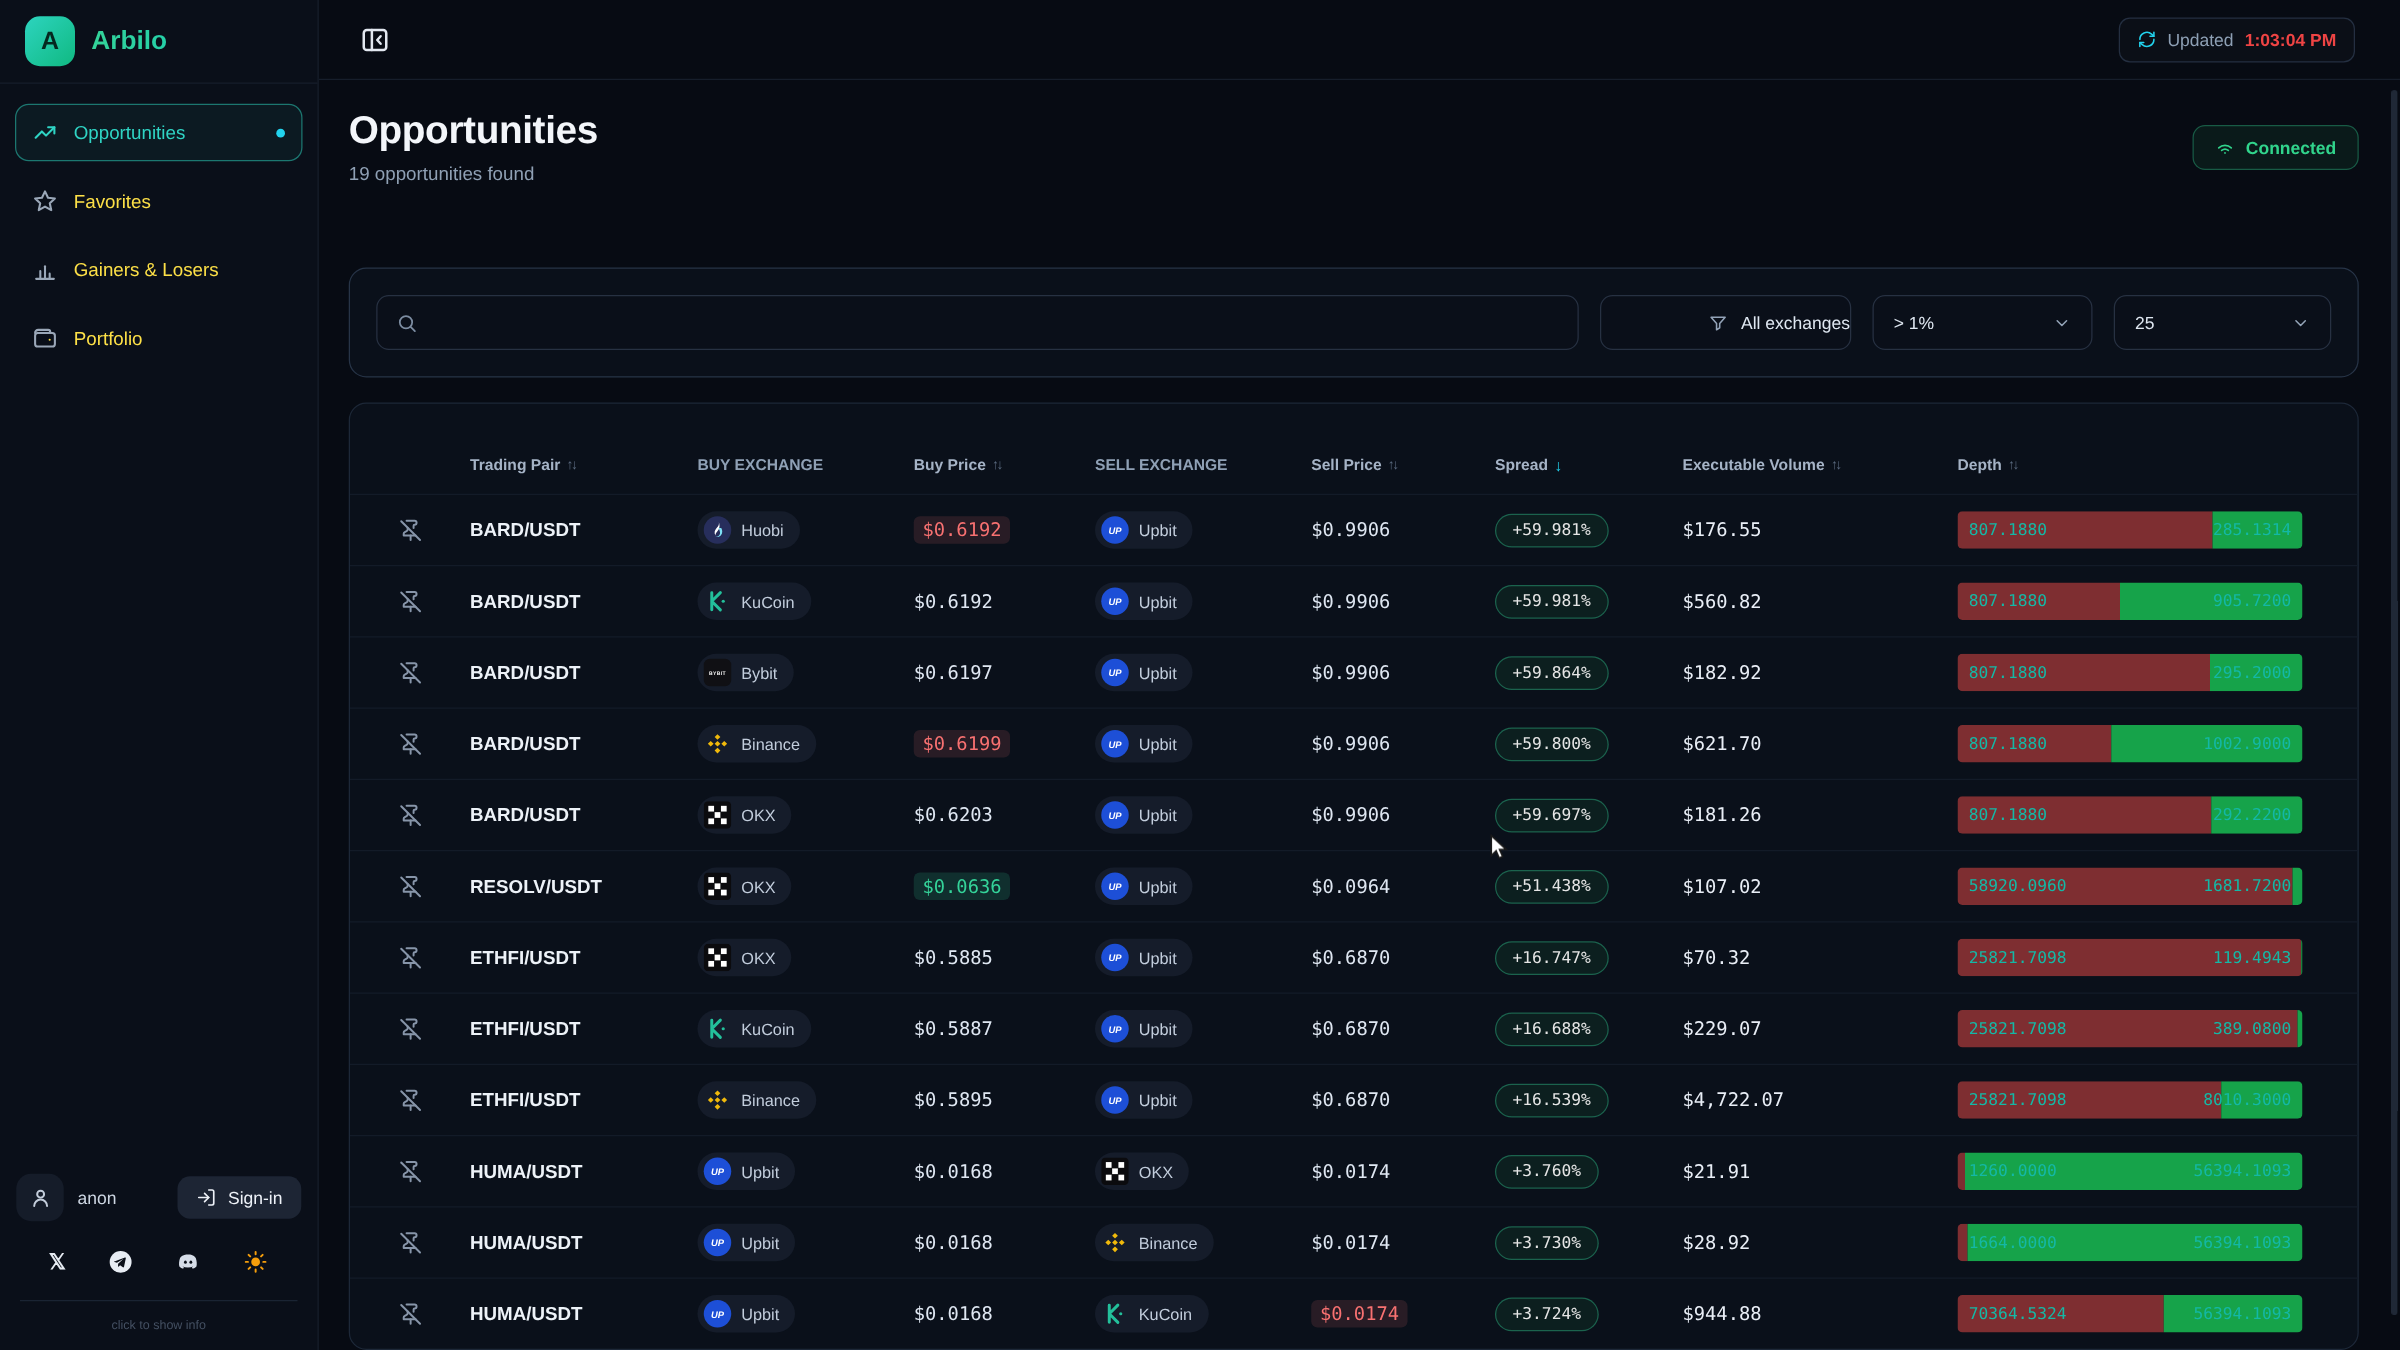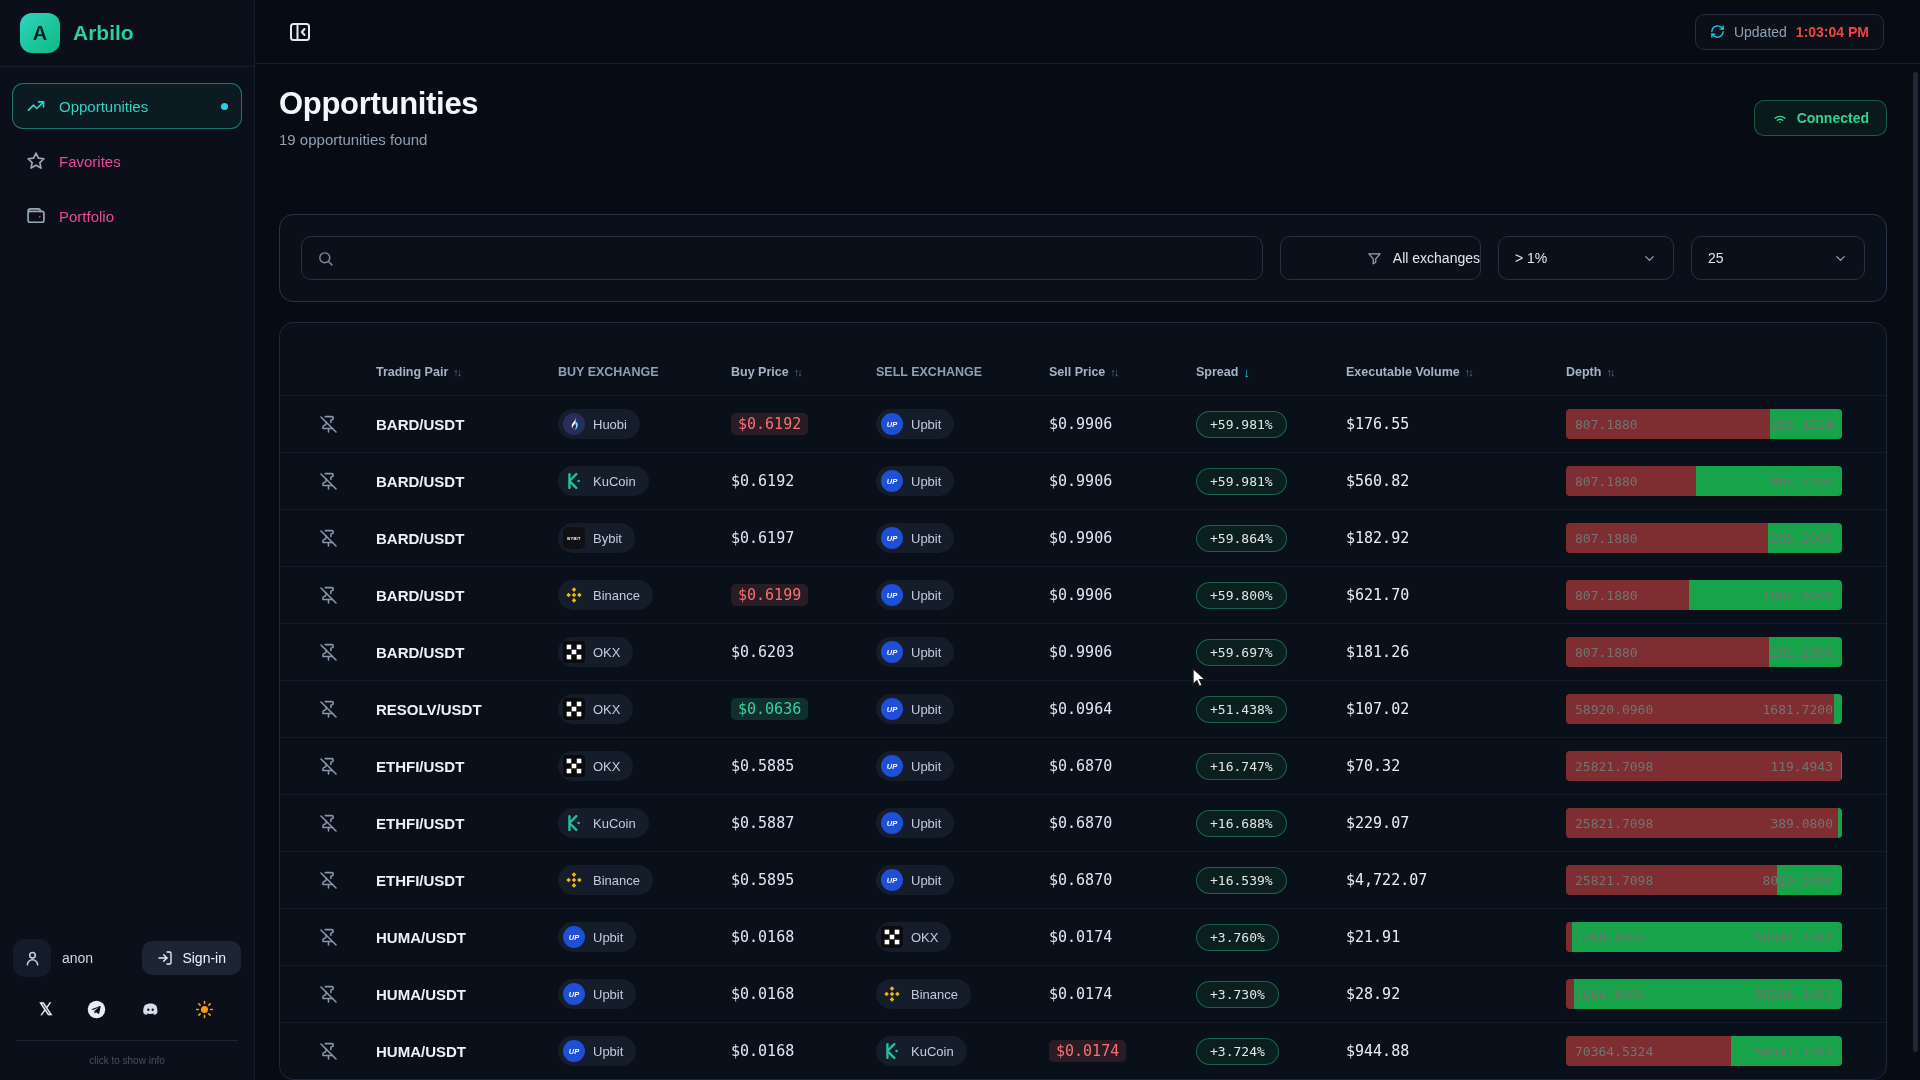--- a/index.html
+++ b/index.html
@@ -31,21 +31,21 @@
   .brand-name {
     font-size:21px; font-weight:800;
     background:linear-gradient(90deg,#34d399,#25d0a8);
     -webkit-background-clip:text; background-clip:text; color:transparent;
   }
   nav { padding:16px 12px; display:flex; flex-direction:column; gap:9px; }
   .nav-item {
     display:flex; align-items:center; gap:13px;
     height:46px; padding:0 13px; border-radius:11px;
     background:transparent; border:1px solid transparent;
-    color:#ec4899; font-size:15px; cursor:pointer; text-align:left;
+    color:#fde047; font-size:15px; cursor:pointer; text-align:left;
     font-family:inherit;
   }
   .nav-item .ic { width:20px; height:20px; stroke:#9aa7b8; }
   .nav-item.active {
     color:#2fd4c4; background:rgba(45,212,191,0.06);
     border:1px solid rgba(45,212,191,0.5);
   }
   .nav-item.active .ic { stroke:#2fd4c4; }
   .nav-dot { width:7px; height:7px; border-radius:50%; background:#22d3ee; margin-left:auto; }
 
@@ -166,21 +166,21 @@
   .volume { font-size:15px; color:#e9eef6; }
   .depth-cell { padding-right:44px; }
   .depth-bar {
     position:relative; height:30px; border-radius:4px; overflow:hidden;
     display:flex; width:100%;
   }
   .depth-red { background:#7e2e31; height:100%; }
   .depth-green { background:#16a34a; height:100%; flex:1; }
   .depth-txt {
     position:absolute; top:0; height:100%; display:flex; align-items:center;
-    font-size:13px; color:#737373;
+    font-size:13px; color:#14b8a6;
   }
   .depth-txt.l { left:9px; }
   .depth-txt.r { right:9px; }
 
   
   .xlogo { width:22px; height:22px; border-radius:50%; display:flex; align-items:center; justify-content:center; flex:none; }
   .xlogo svg { width:22px; height:22px; }
   .lg-upbit { background:#1d4fd7; color:#fff; font-size:7.5px; font-weight:800; font-style:italic; }
   .lg-huobi { background:#272e5c; }
   .lg-bybit { background:#101014; border-radius:5px; color:#f7f7f7; font-size:4px; font-weight:800; letter-spacing:0.3px; }
@@ -214,20 +214,29 @@
           <polyline points="15 7 21 7 21 13"></polyline>
         </svg>
         <span>Opportunities</span>
         <span class="nav-dot"></span>
       </button>
       <button class="nav-item">
         <svg class="ic" viewBox="0 0 24 24">
           <polygon points="12 2.5 14.9 8.6 21.5 9.3 16.6 13.9 18 20.5 12 17.2 6 20.5 7.4 13.9 2.5 9.3 9.1 8.6"></polygon>
         </svg>
         <span>Favorites</span>
+      </button>
+      <button class="nav-item">
+        <svg class="ic" viewBox="0 0 24 24">
+          <line x1="3.5" y1="20.5" x2="20.5" y2="20.5"></line>
+          <line x1="7.5" y1="20.5" x2="7.5" y2="13"></line>
+          <line x1="12" y1="20.5" x2="12" y2="8.5"></line>
+          <line x1="16.5" y1="20.5" x2="16.5" y2="15.5"></line>
+        </svg>
+        <span>Gainers &amp; Losers</span>
       </button>
       <button class="nav-item">
         <svg class="ic" viewBox="0 0 24 24">
           <rect x="2.5" y="6.5" width="19" height="13" rx="2.5"></rect>
           <path d="M17 6.5v-1a2 2 0 0 0-2-2H5.5a3 3 0 0 0-3 3"></path>
           <circle cx="16.5" cy="13" r="1" fill="currentColor" stroke="none"></circle>
         </svg>
         <span>Portfolio</span>
       </button>
     </nav>

